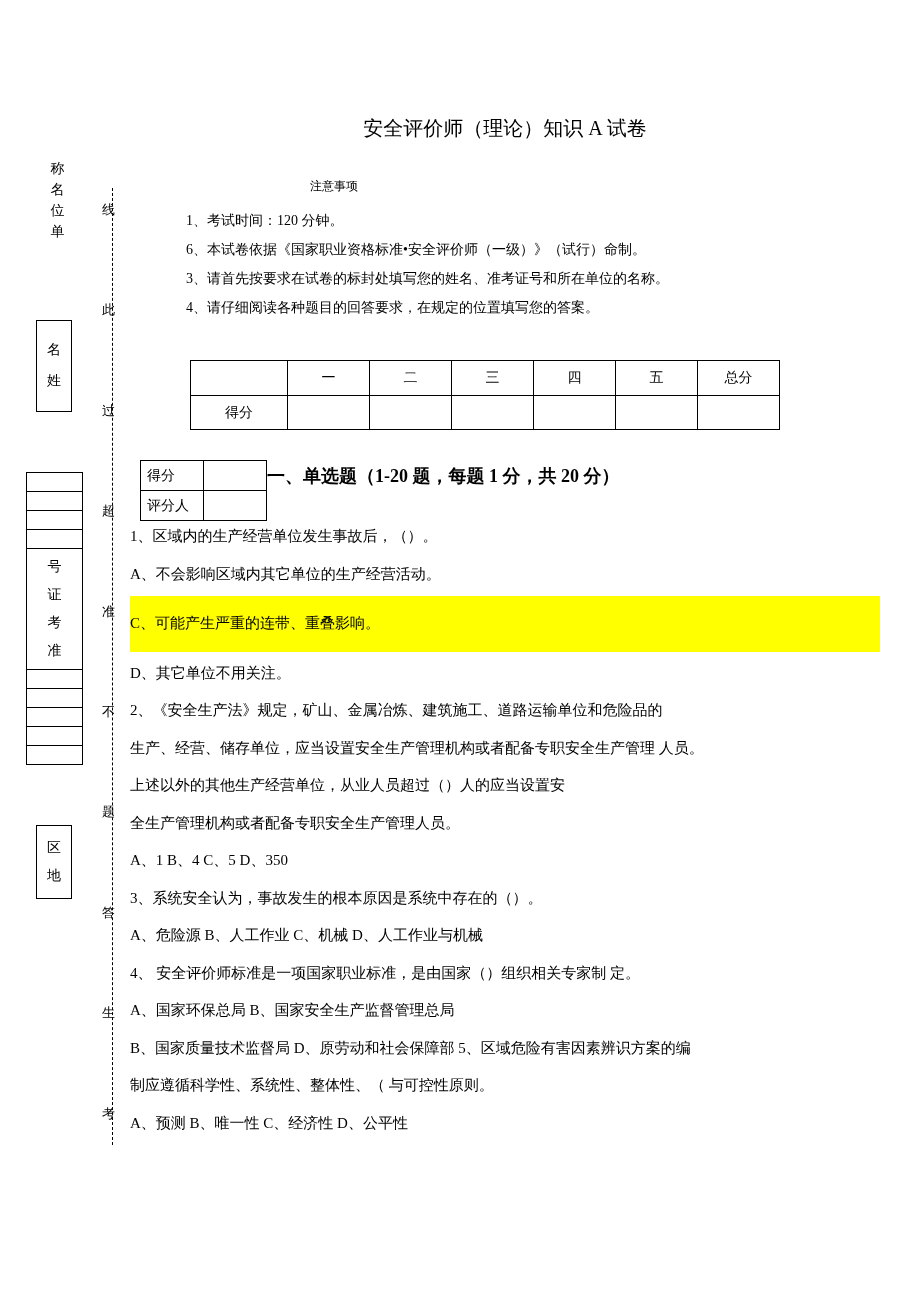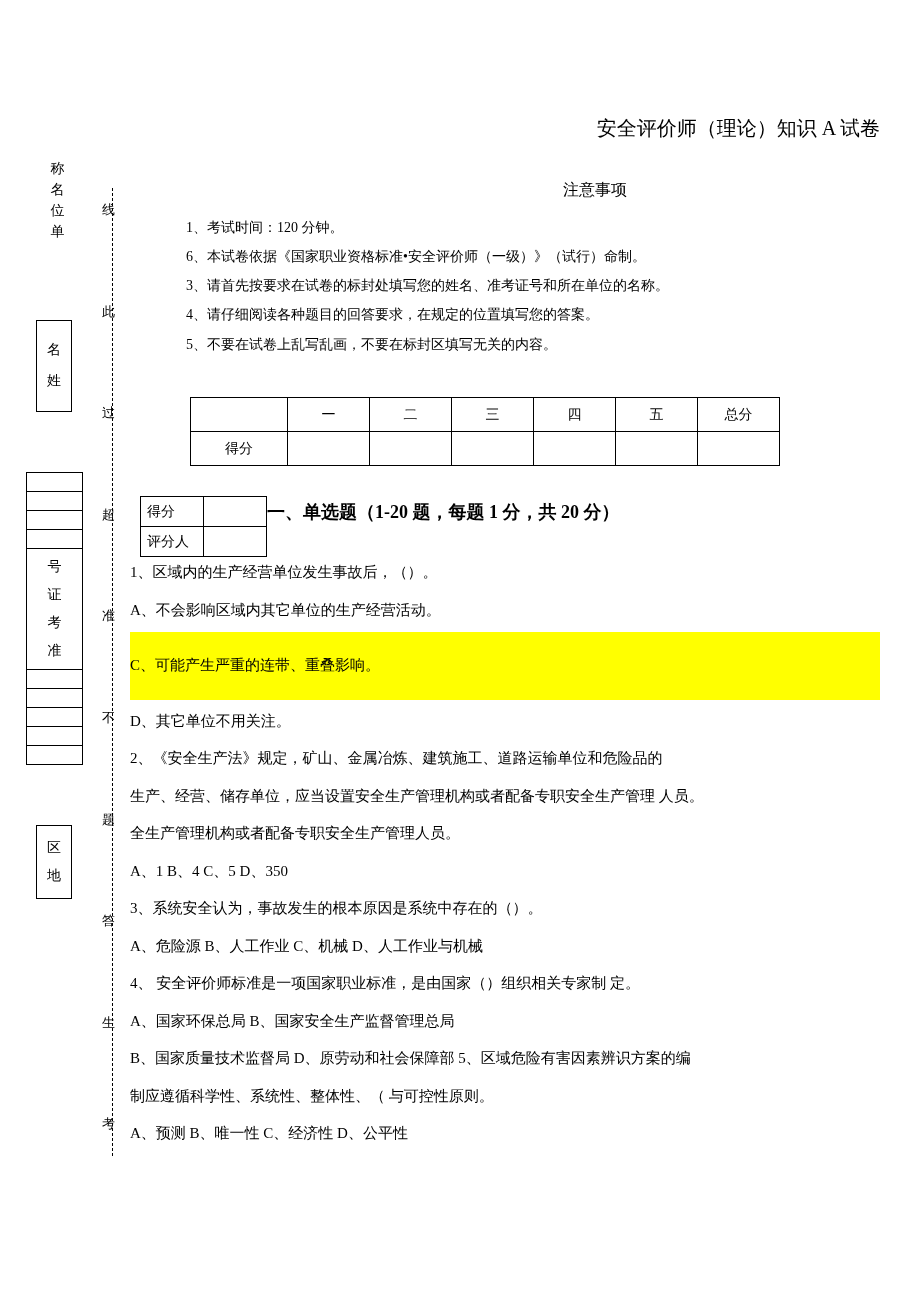--- a/index.html
+++ b/index.html
@@ -11,27 +11,27 @@
     color: #000;
     width: 920px;
     line-height: 1.8;
   }
   .page {
     position: relative;
     padding: 110px 40px 60px 130px;
     box-sizing: border-box;
   }
   .title {
-    text-align: right;
+    text-align: center;
     font-size: 20px;
     margin-bottom: 30px;
   }
   .subtitle {
-    text-align: center;
-    font-size: 16px;
+    text-align: left;
+    font-size: 12px;
     margin-bottom: 10px;
     padding-left: 180px;
   }
   .notes {
     margin-left: 56px;
     font-size: 14px;
     margin-bottom: 40px;
   }
   .notes p { margin: 4px 0; }
   .score-table {
@@ -67,21 +67,21 @@
     clear: right;
     font-weight: bold;
   }
   .questions {
     clear: both;
     margin-left: 0;
     font-size: 15px;
     line-height: 2.1;
   }
   .questions p { margin: 6px 0; }
-  .hl { background: #ffff00; display: block; padding: 18px 0; }
+  .hl { background: #ffff00; display: block; padding: 12px 0; }
 
   
   .vline {
     position: absolute;
     left: 112px;
     top: 188px;
     bottom: 60px;
     border-left: 1px dashed #000;
   }
   .vlabels {
@@ -200,21 +200,20 @@
     </div>
   </div>
 
   <div class="title">安全评价师（理论）知识 A 试卷</div>
   <div class="subtitle">注意事项</div>
   <div class="notes">
     <p>1、考试时间：120 分钟。</p>
     <p>6、本试卷依据《国家职业资格标准•安全评价师（一级）》（试行）命制。</p>
     <p>3、请首先按要求在试卷的标封处填写您的姓名、准考证号和所在单位的名称。</p>
     <p>4、请仔细阅读各种题目的回答要求，在规定的位置填写您的答案。</p>
-    <p>5、不要在试卷上乱写乱画，不要在标封区填写无关的内容。</p>
   </div>
 
   <table class="score-table">
     <tbody>
         <tr>
       <th></th>
       <th>一</th>
       <th>二</th>
       <th>三</th>
       <th>四</th>
@@ -248,20 +247,21 @@
 
   <div class="section-heading">一、单选题（1-20 题，每题 1 分，共 20 分）</div>
 
   <div class="questions">
     <p>1、区域内的生产经营单位发生事故后，（）。</p>
     <p>A、不会影响区域内其它单位的生产经营活动。</p>
     <p class="hl">C、可能产生严重的连带、重叠影响。</p>
     <p>D、其它单位不用关注。</p>
     <p>2、《安全生产法》规定，矿山、金属冶炼、建筑施工、道路运输单位和危险品的</p>
     <p>生产、经营、储存单位，应当设置安全生产管理机构或者配备专职安全生产管理 人员。</p>
+    <p>上述以外的其他生产经营单位，从业人员超过（）人的应当设置安</p>
     <p>全生产管理机构或者配备专职安全生产管理人员。</p>
     <p>A、1 B、4 C、5 D、350</p>
     <p>3、系统安全认为，事故发生的根本原因是系统中存在的（）。</p>
     <p>A、危险源 B、人工作业 C、机械 D、人工作业与机械</p>
     <p>4、 安全评价师标准是一项国家职业标准，是由国家（）组织相关专家制 定。</p>
     <p>A、国家环保总局 B、国家安全生产监督管理总局</p>
     <p>B、国家质量技术监督局 D、原劳动和社会保障部 5、区域危险有害因素辨识方案的编</p>
     <p>制应遵循科学性、系统性、整体性、（ 与可控性原则。</p>
     <p>A、预测 B、唯一性 C、经济性 D、公平性</p>
   </div>

